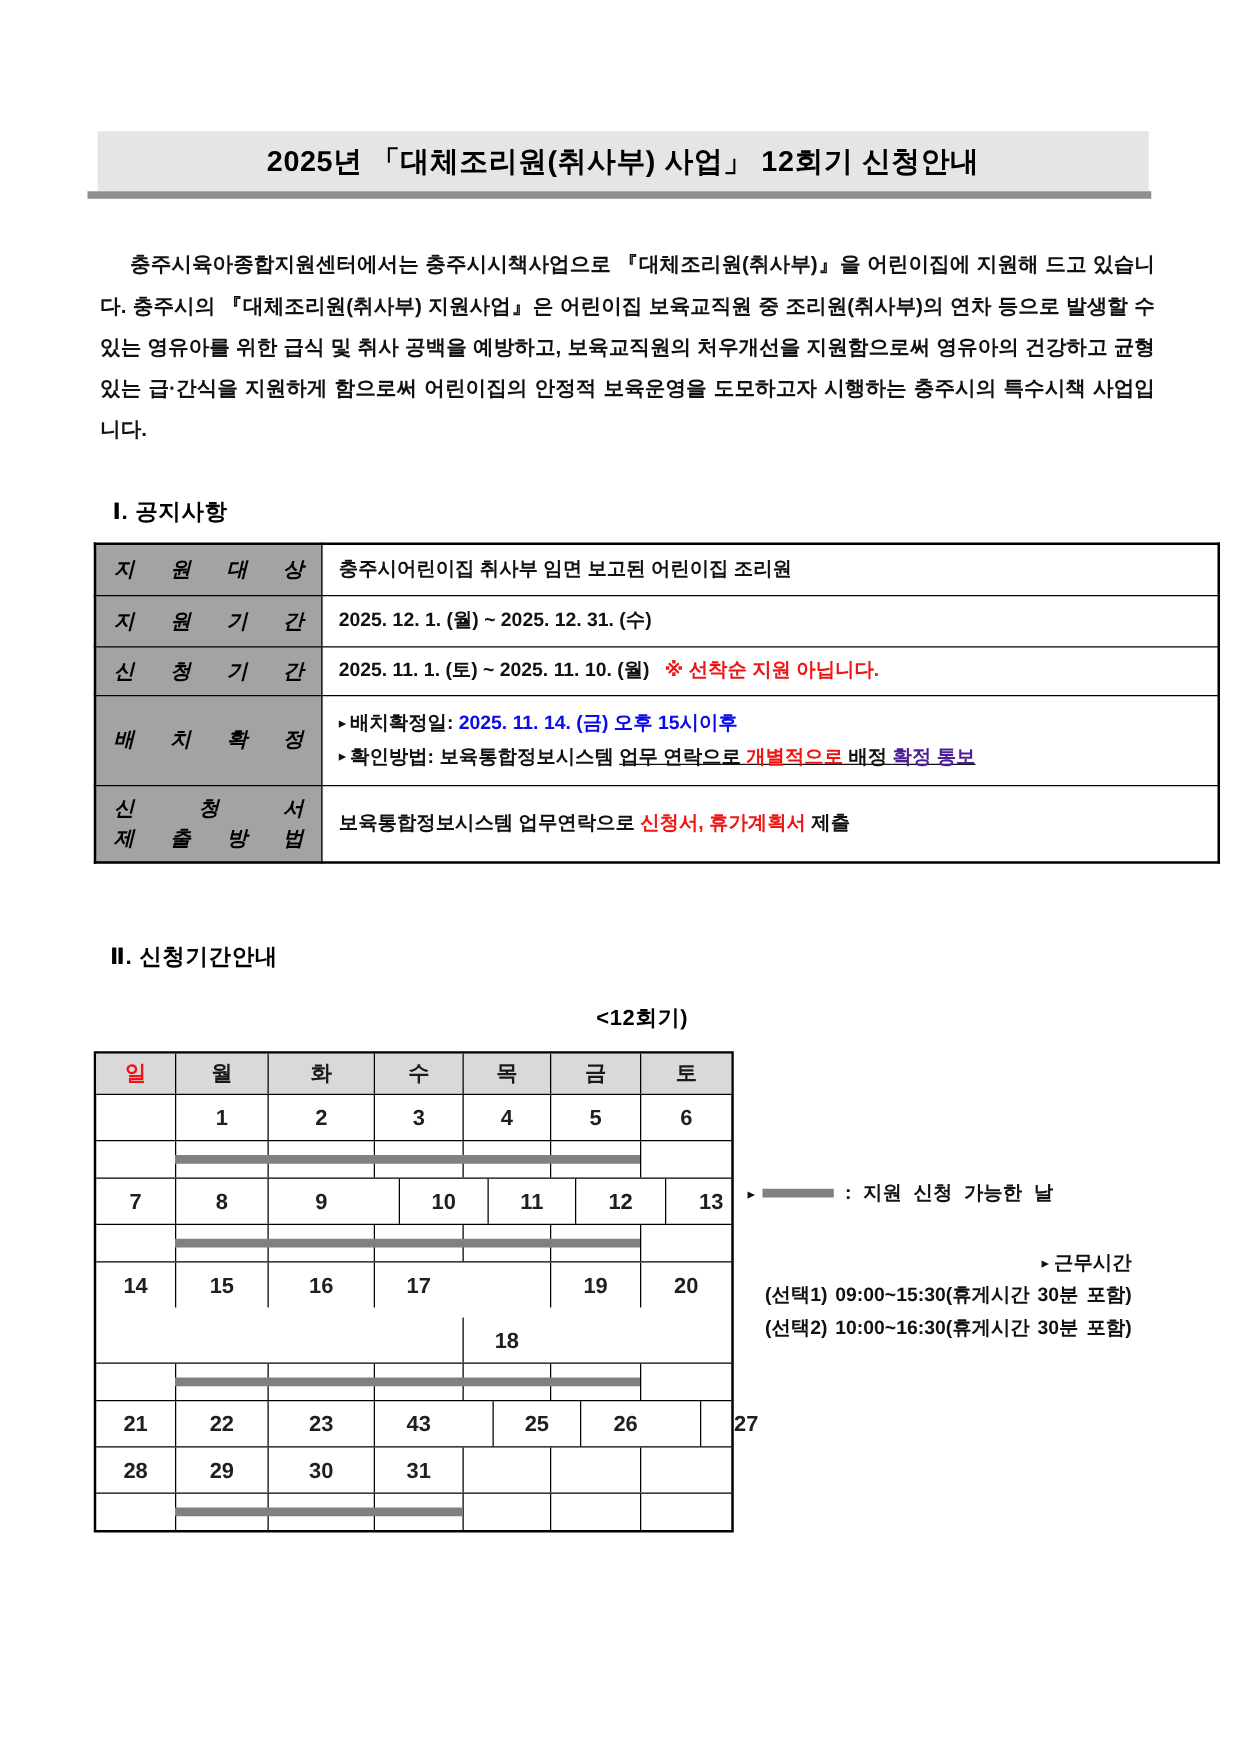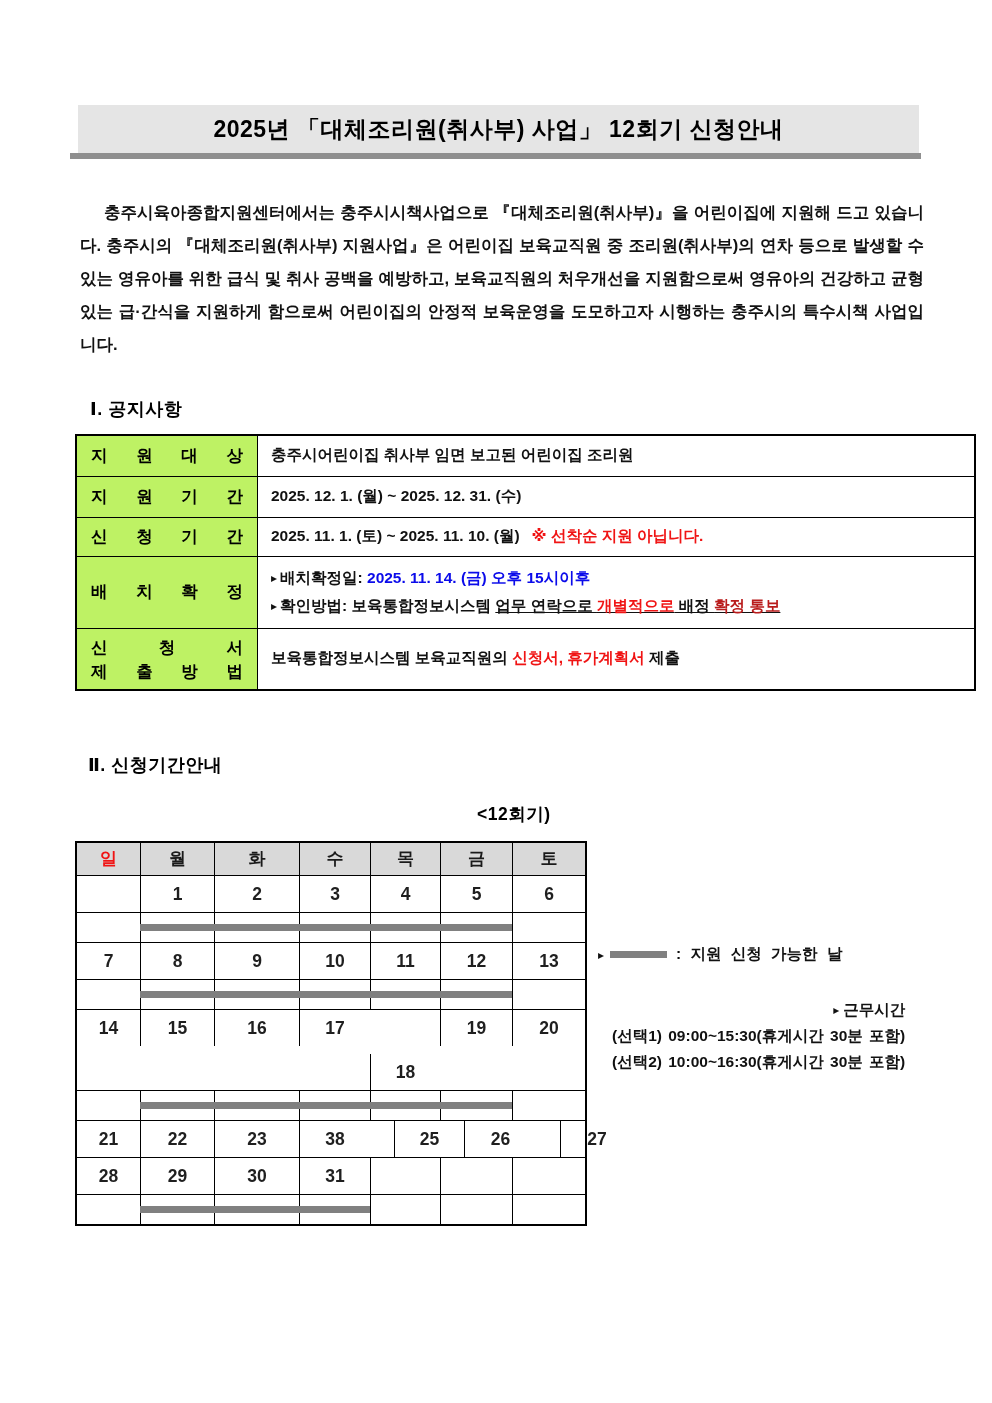--- a/index.html
+++ b/index.html
@@ -31,31 +31,31 @@
   #sec1-heading{left:90px;top:397px;}
   #sec2-heading{left:88px;top:753px;}
   
   #info-table{
     position:absolute;left:75px;top:434px;width:901px;
     border-collapse:collapse;table-layout:fixed;
   }
   #info-table td{border:1.5px solid #000;}
   #info-table{border:2.5px solid #000;}
   #info-table td.lbl{
-    width:152px;background:#bef264;font-weight:bold;font-size:16.5px;
-    padding:0 14px;text-align:justify;text-align-last:justify;vertical-align:middle;
+    width:152px;background:#a3a3a3;font-weight:bold;font-size:16.5px;
+    padding:0 14px;text-align:justify;text-align-last:justify;vertical-align:middle;font-style:italic;
   }
   #info-table td.val{
     font-size:15.5px;font-weight:600;padding:0 6px 0 13px;vertical-align:middle;color:#111;
   }
   .r1{height:41px;} .r2{height:41px;} .r3{height:39px;} .r4{height:72px;} .r5{height:62px;}
   .lbl-line{text-align:justify;text-align-last:justify;line-height:24px;}
   .red{color:#f01414;}
   .blue{color:#0b0bea;}
-  .magenta{color:#b91c1c;}
+  .magenta{color:#4c1d95;}
   .u{text-decoration:underline;}
   .b{font-weight:bold;}
   .note-red{color:#f01414;margin-left:12px;font-weight:bold;text-align:right;}
   .row4-line{line-height:27px;white-space:nowrap;}
   .bullet{font-size:12px;vertical-align:1px;margin-right:3px;}
   
   #cal-label{
     position:absolute;left:477px;top:802px;font-size:17.5px;font-weight:bold;letter-spacing:.5px;
   }
   
@@ -126,21 +126,21 @@
         <div class="row4-line"><span class="bullet">▸</span><span class="b">배치확정일:</span><span class="blue b"> 2025. 11. 14. (금) 오후 15시이후</span></div>
         <div class="row4-line"><span class="bullet">▸</span><span class="b">확인방법:</span><span> 보육통합정보시스템 </span><span class="u"><span class="b">업무 연락으로 </span><span class="red b">개별적으로</span><span class="b"> 배정 </span><span class="magenta b">확정 통보</span></span></div>
       </td>
     </tr>
     <tr class="r5">
       <td class="lbl">
         <div class="lbl-line">신 청 서</div>
         <div class="lbl-line">제 출 방 법</div>
       </td>
       <td class="val">
-        <span>보육통합정보시스템 보육교직원의 </span><span class="red b">신청서, 휴가계획서</span><span> 제출</span>
+        <span>보육통합정보시스템 업무연락으로 </span><span class="red b">신청서, 휴가계획서</span><span> 제출</span>
       </td>
     </tr>
   </tbody>
     </table>
 
   <div id="sec2-heading" class="sec-heading">Ⅱ. 신청기간안내</div>
 
   <div id="cal-label">&lt;12회기)</div>
 
   <div id="calendar">
@@ -169,21 +169,21 @@
         <div class="cal-cell" style="width: 71px;"></div>
         <div class="cal-cell" style="width: 70px;"></div>
         <div class="cal-cell" style="width: 72px;"></div>
         <div class="cal-cell" style="width: 73px;"></div>
         <div class="avail-bar" style="left: 63px; width: 372px;"></div>
       </div>
       <div class="cal-row num">
         <div class="cal-cell red" style="width: 63px;">7</div>
         <div class="cal-cell" style="width: 74px;">8</div>
         <div class="cal-cell" style="width: 85px;">9</div>
-        <div class="cal-cell" style="width: 71px;">10</div>
+        <div class="cal-cell" style="width: 71px; margin-left: 20px;">10</div>
         <div class="cal-cell" style="width: 70px;">11</div>
         <div class="cal-cell" style="width: 72px;">12</div>
         <div class="cal-cell blue" style="width: 73px;">13</div>
       </div>
       <div class="cal-row barrow">
         <div class="cal-cell" style="width: 63px;"></div>
         <div class="cal-cell" style="width: 74px;"></div>
         <div class="cal-cell" style="width: 85px;"></div>
         <div class="cal-cell" style="width: 71px;"></div>
         <div class="cal-cell" style="width: 70px;"></div>
@@ -207,21 +207,21 @@
         <div class="cal-cell" style="width: 71px;"></div>
         <div class="cal-cell" style="width: 70px;"></div>
         <div class="cal-cell" style="width: 72px;"></div>
         <div class="cal-cell" style="width: 73px;"></div>
         <div class="avail-bar" style="left: 63px; width: 372px;"></div>
       </div>
       <div class="cal-row num">
         <div class="cal-cell red" style="width: 63px;">21</div>
         <div class="cal-cell" style="width: 74px;">22</div>
         <div class="cal-cell" style="width: 85px;">23</div>
-        <div class="cal-cell" style="width: 71px;">38</div>
+        <div class="cal-cell" style="width: 71px;">43</div>
         <div class="cal-cell red" style="width: 70px; margin-left: 24px;">25</div>
         <div class="cal-cell" style="width: 72px;">26</div>
         <div class="cal-cell blue" style="width: 73px; margin-left: 24px;">27</div>
       </div>
       <div class="cal-row num">
         <div class="cal-cell red" style="width: 63px;">28</div>
         <div class="cal-cell" style="width: 74px;">29</div>
         <div class="cal-cell" style="width: 85px;">30</div>
         <div class="cal-cell" style="width: 71px;">31</div>
         <div class="cal-cell" style="width: 70px;"></div>

